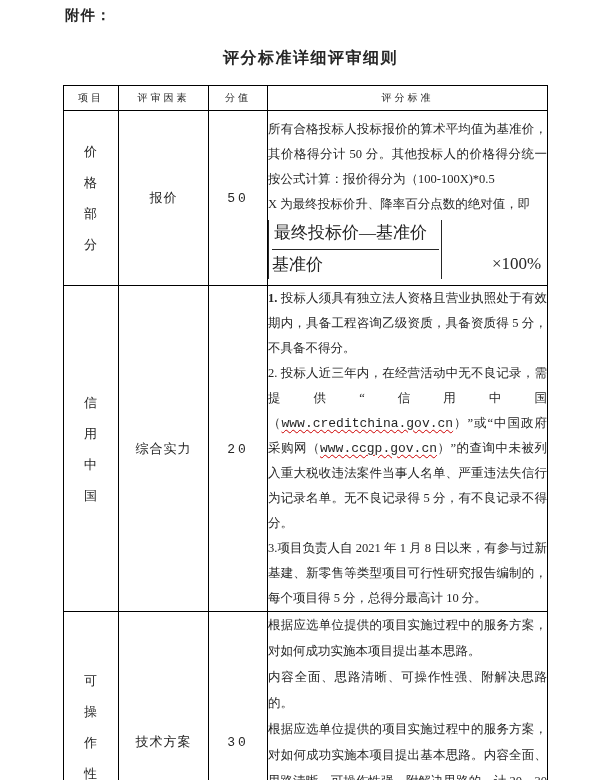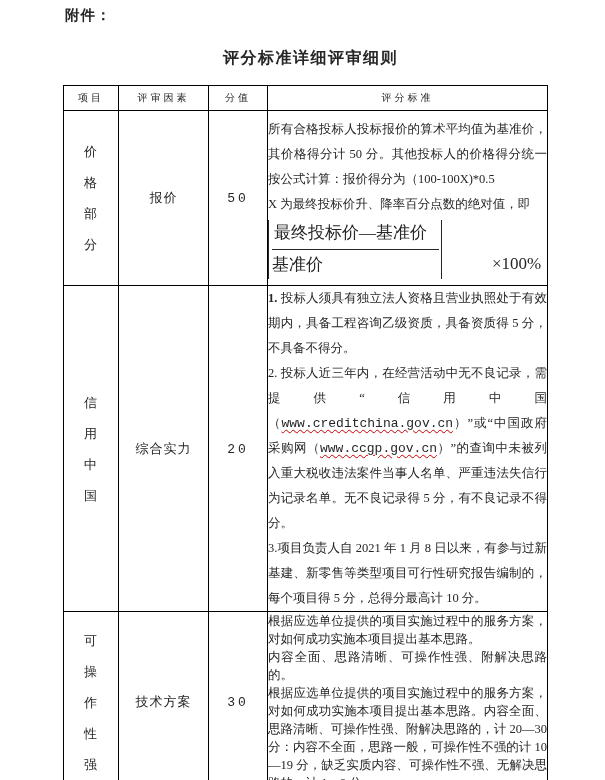--- a/index.html
+++ b/index.html
@@ -77,21 +77,21 @@
     padding: 3px 8px 2px 6px;
     font-size: 12.5px;
   }
   .crit-cell p {
     margin: 0;
     text-align: justify;
     text-justify: inter-ideograph;
   }
   .row-price  .crit-cell p { line-height: 25px; }
   .row-biz    .crit-cell p { line-height: 25px; }
-  .row-tech   .crit-cell p { line-height: 18px; }
+  .row-tech   .crit-cell p { line-height: 26px; }
   .num-bold { font-weight: bold; }
   .url {
     font-family: "Liberation Mono", "DejaVu Sans Mono", monospace;
     font-size: 13px;
     text-decoration-line: underline;
     text-decoration-style: wavy;
     text-decoration-color: #cc0000;
     text-decoration-thickness: 1px;
     text-underline-offset: 2px;
   }

